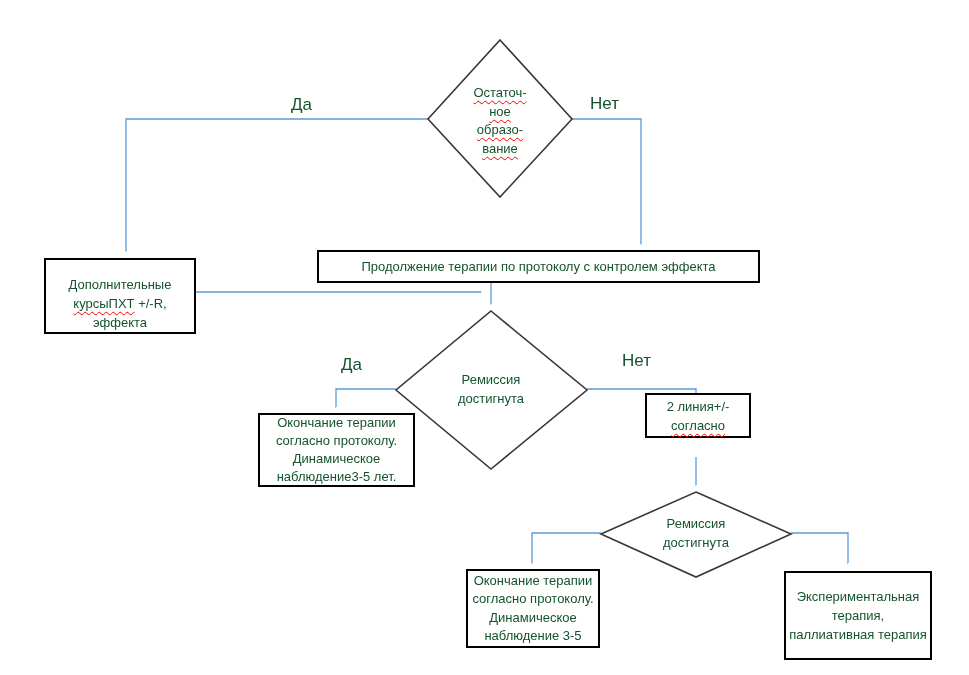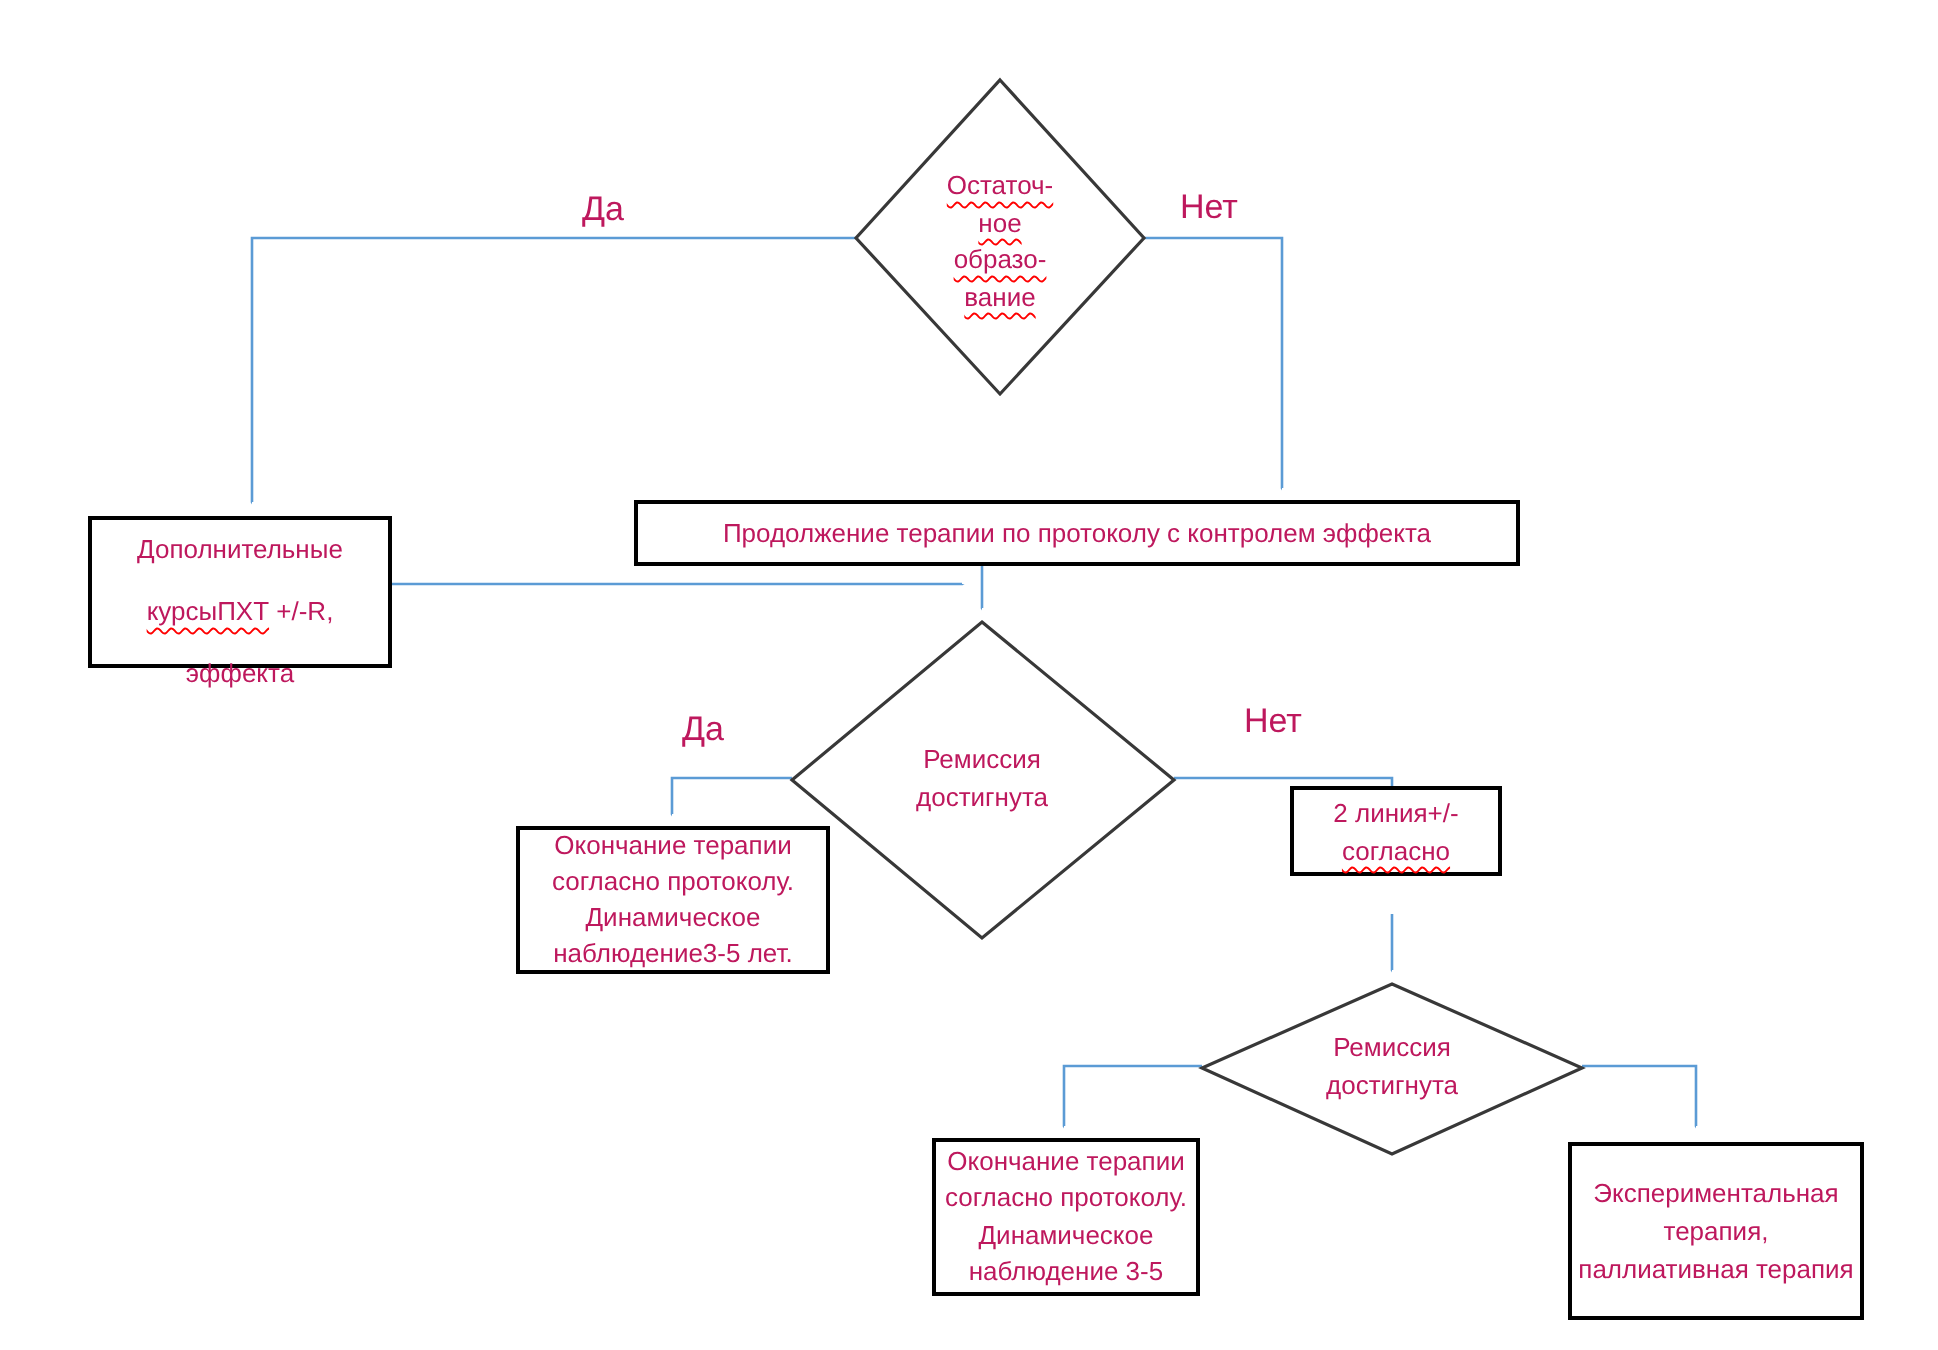--- a/index.html
+++ b/index.html
@@ -1,40 +1,40 @@
 <!DOCTYPE html>
 <html><head>
 <meta charset="utf-8">
 <style>
   html,body{margin:0;padding:0;background:#ffffff;}
   #canvas{
     position:relative;width:969px;height:675px;background:#ffffff;
     font-family:"Liberation Sans","DejaVu Sans",sans-serif;
-    color:#be185d;overflow:hidden;
+    color:#14532d;overflow:hidden;
   }
   #wires{position:absolute;left:0;top:0;width:969px;height:675px;}
   .node{
     position:absolute;border:2px solid #000;background:#fff;
     display:flex;flex-direction:column;align-items:center;justify-content:center;
     text-align:center;font-size:13px;line-height:19px;box-sizing:border-box;
   }
   .node .tline{white-space:pre-line;}
   .dtext{
     position:absolute;text-align:center;font-size:13px;line-height:19px;
     white-space:pre-line;pointer-events:none;
   }
   .lbl{position:absolute;font-size:17px;line-height:15px;}
   .sq{
     text-decoration-line:underline;
     text-decoration-style:wavy;
     text-decoration-color:#ff0000;
     text-decoration-thickness:1px;
     text-underline-offset:3px;
   }
-  .top-align{justify-content:space-between;padding-top:5px;gap:12px;}
+  .top-align{justify-content:flex-end;padding-top:5px;}
 </style>
 </head>
 <body>
 
 <div id="canvas">
 
   <svg id="wires" width="969" height="675" viewBox="0 0 969 675">
     <defs>
       <marker id="arr" markerWidth="12" markerHeight="12" refX="0" refY="0" orient="auto" markerUnits="userSpaceOnUse">
         <path d="M-7,-4 L0,0 L-7,4" fill="none" stroke="#5b9bd5" stroke-width="1.3"></path>

